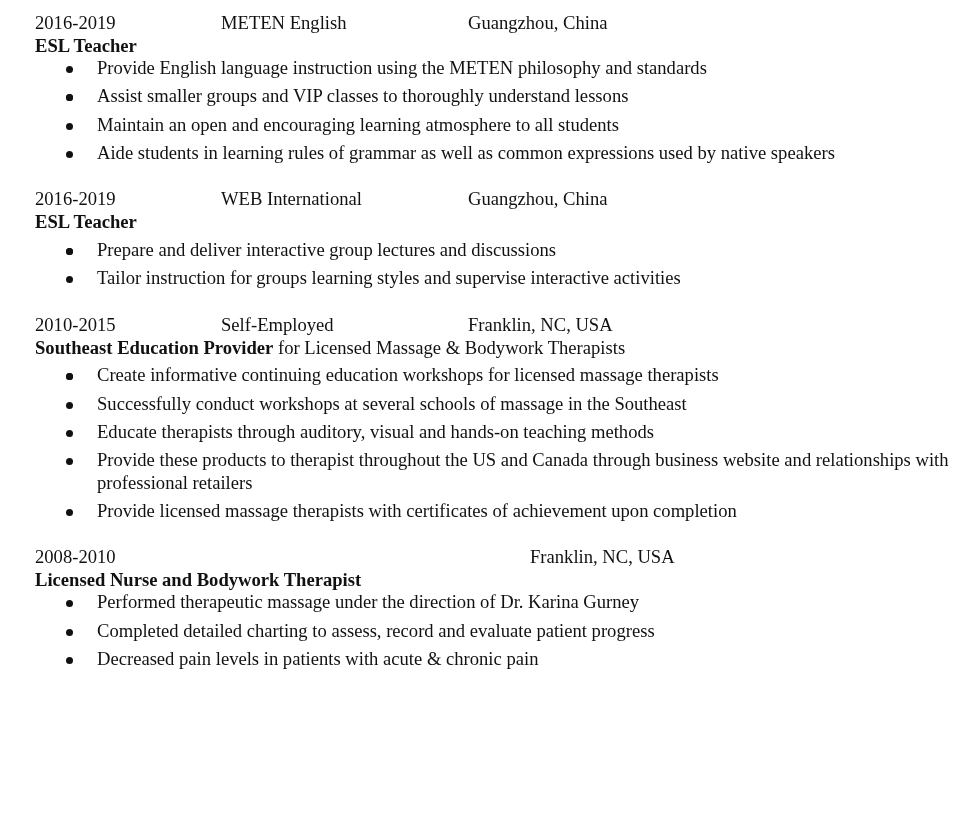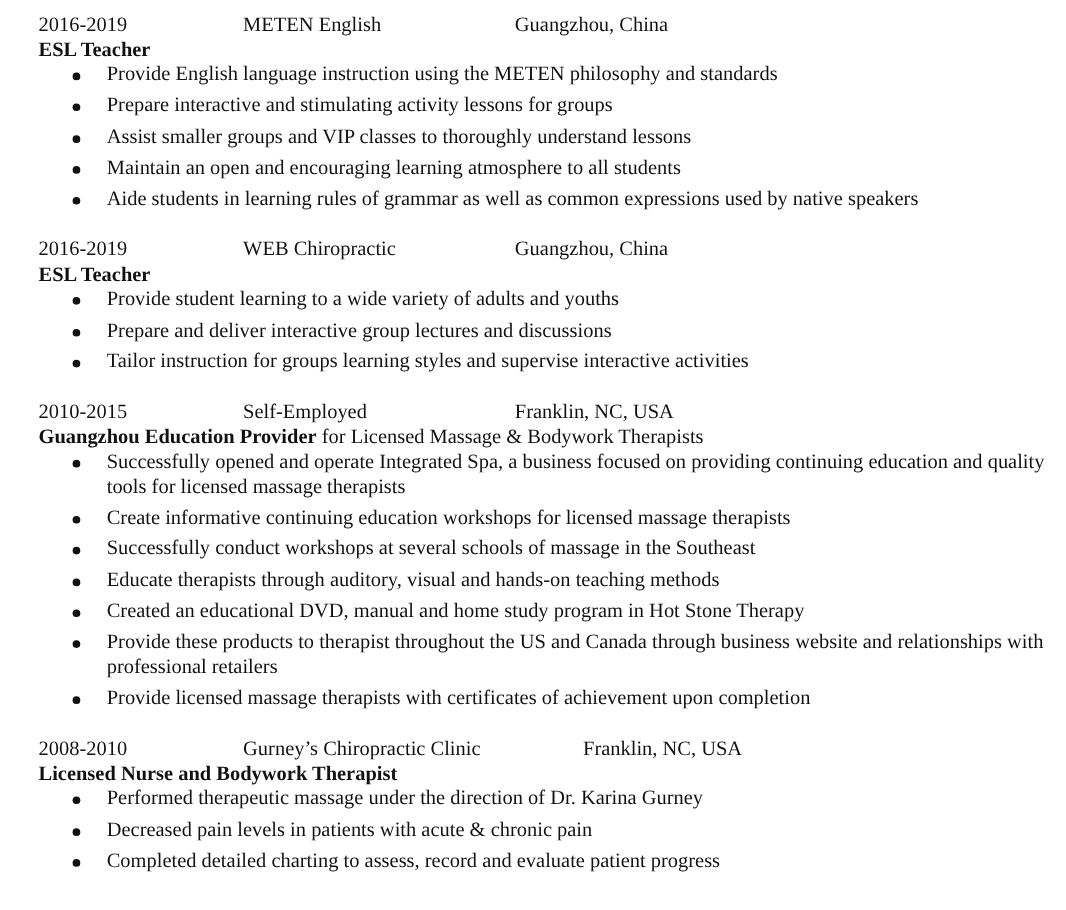--- a/index.html
+++ b/index.html
@@ -78,78 +78,76 @@
     <div class="job-header">
       <span class="col-dates">2016-2019</span>
       <span class="col-employer">METEN English</span>
       <span class="col-location">Guangzhou, China</span>
     </div>
     <div class="job-title">
       <b>ESL Teacher</b><span></span>
     </div>
     <ul class="bullets">
       <li><span class="dot"></span><span>Provide English language instruction using the METEN philosophy and standards</span></li>
-      <li><span class="dot"></span><span>Prepare interactive and stimulating activity lessons for groups</span></li>
+      <li><span class="dot"></span></li>
       <li><span class="dot"></span><span>Assist smaller groups and VIP classes to thoroughly understand lessons</span></li>
       <li><span class="dot"></span><span>Maintain an open and encouraging learning atmosphere to all students</span></li>
       <li><span class="dot"></span><span>Aide students in learning rules of grammar as well as common expressions used by native speakers</span></li>
     </ul>
   </div>
 
   <div class="gap"></div>
 
   <div class="job">
     <div class="job-header">
       <span class="col-dates">2016-2019</span>
-      <span class="col-employer">WEB Chiropractic</span>
+      <span class="col-employer">WEB International</span>
       <span class="col-location">Guangzhou, China</span>
     </div>
     <div class="job-title">
       <b>ESL Teacher</b><span></span>
     </div>
     <ul class="bullets">
-      <li><span class="dot"></span><span>Provide student learning to a wide variety of adults and youths</span></li>
+      <li><span class="dot"></span></li>
       <li><span class="dot"></span><span>Prepare and deliver interactive group lectures and discussions</span></li>
       <li><span class="dot"></span><span>Tailor instruction for groups learning styles and supervise interactive activities</span></li>
     </ul>
   </div>
 
   <div class="gap"></div>
 
   <div class="job">
     <div class="job-header">
       <span class="col-dates">2010-2015</span>
       <span class="col-employer">Self-Employed</span>
       <span class="col-location">Franklin, NC, USA</span>
     </div>
     <div class="job-title">
-      <b>Guangzhou Education Provider</b><span> for Licensed Massage &amp; Bodywork Therapists</span>
+      <b>Southeast Education Provider</b><span> for Licensed Massage &amp; Bodywork Therapists</span>
     </div>
     <ul class="bullets">
-      <li><span class="dot"></span><span>Successfully opened and operate Integrated Spa, a business focused on providing continuing education and quality tools for licensed massage therapists</span></li>
+      <li><span class="dot"></span></li>
       <li><span class="dot"></span><span>Create informative continuing education workshops for licensed massage therapists</span></li>
       <li><span class="dot"></span><span>Successfully conduct workshops at several schools of massage in the Southeast</span></li>
       <li><span class="dot"></span><span>Educate therapists through auditory, visual and hands-on teaching methods</span></li>
-      <li><span class="dot"></span><span>Created an educational DVD, manual and home study program in Hot Stone Therapy</span></li>
       <li><span class="dot"></span><span>Provide these products to therapist throughout the US and Canada through business website and relationships with professional retailers</span></li>
       <li><span class="dot"></span><span>Provide licensed massage therapists with certificates of achievement upon completion</span></li>
     </ul>
   </div>
 
   <div class="gap"></div>
 
   <div class="job">
     <div class="job-header">
       <span class="col-dates">2008-2010</span>
-      <span class="col-employer">Gurney’s Chiropractic Clinic</span>
       <span class="col-location wide">Franklin, NC, USA</span>
     </div>
     <div class="job-title">
       <b>Licensed Nurse and Bodywork Therapist</b><span></span>
     </div>
     <ul class="bullets">
       <li><span class="dot"></span><span>Performed therapeutic massage under the direction of Dr. Karina Gurney</span></li>
+      <li><span class="dot"></span><span>Completed detailed charting to assess, record and evaluate patient progress</span></li>
       <li><span class="dot"></span><span>Decreased pain levels in patients with acute &amp; chronic pain</span></li>
-      <li><span class="dot"></span><span>Completed detailed charting to assess, record and evaluate patient progress</span></li>
     </ul>
   </div>
 
 </div>
 
 </body></html>

